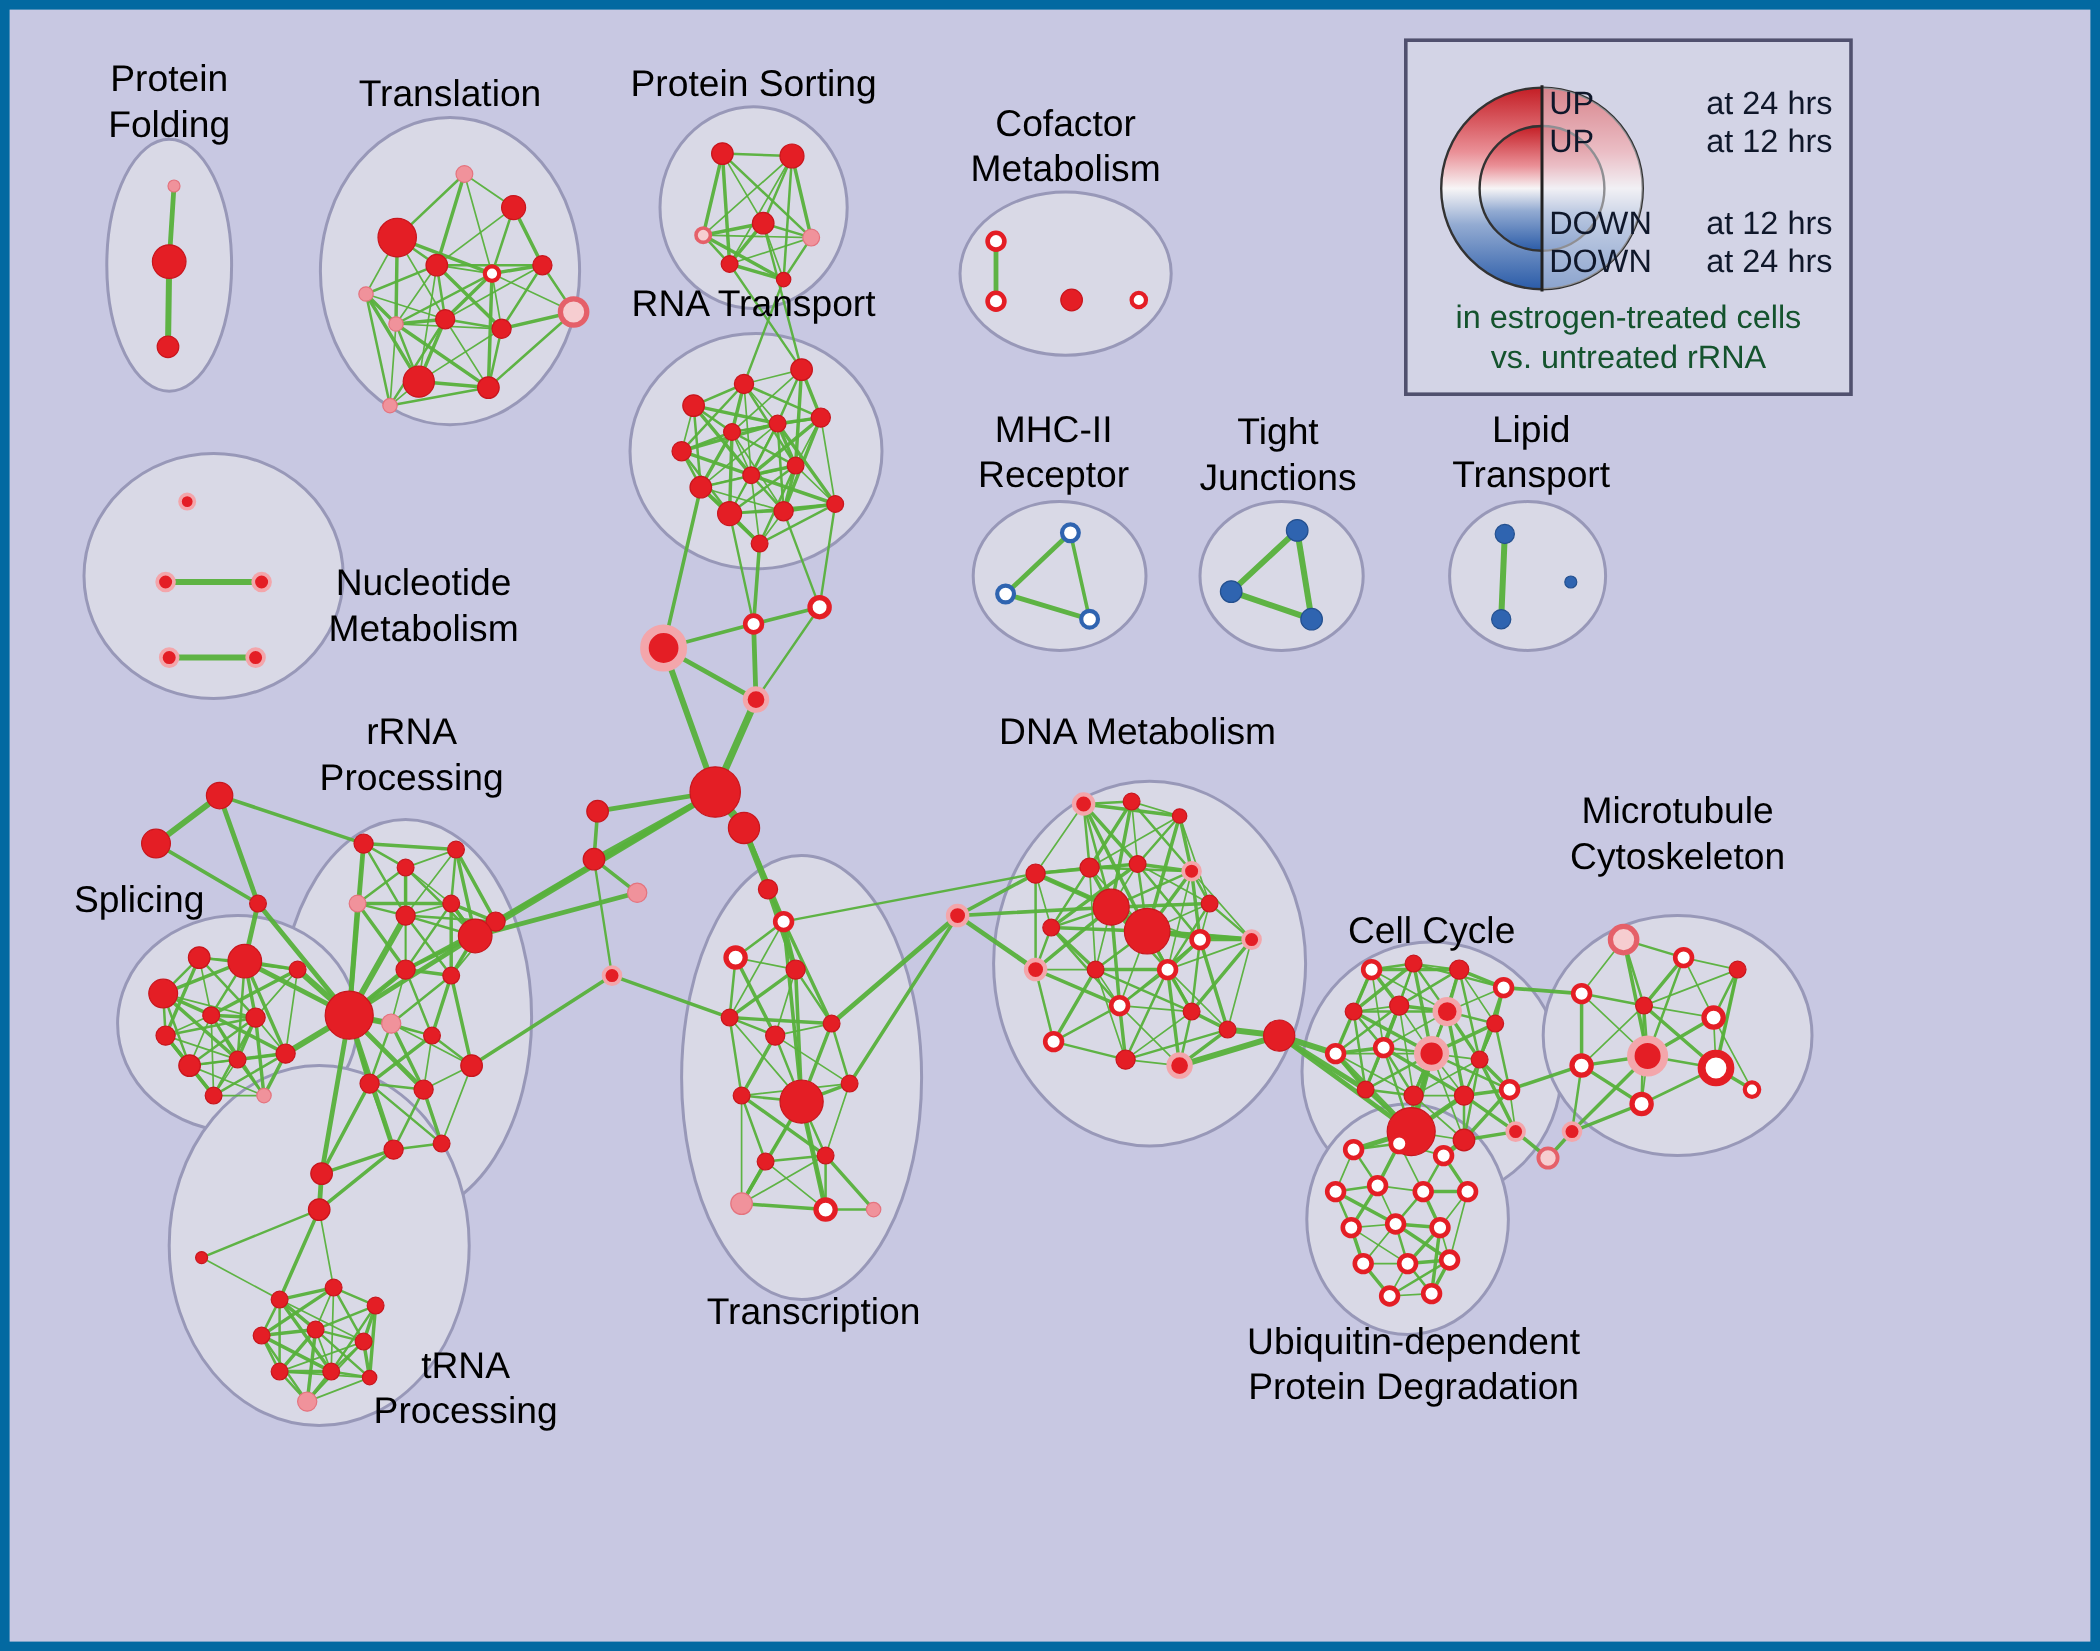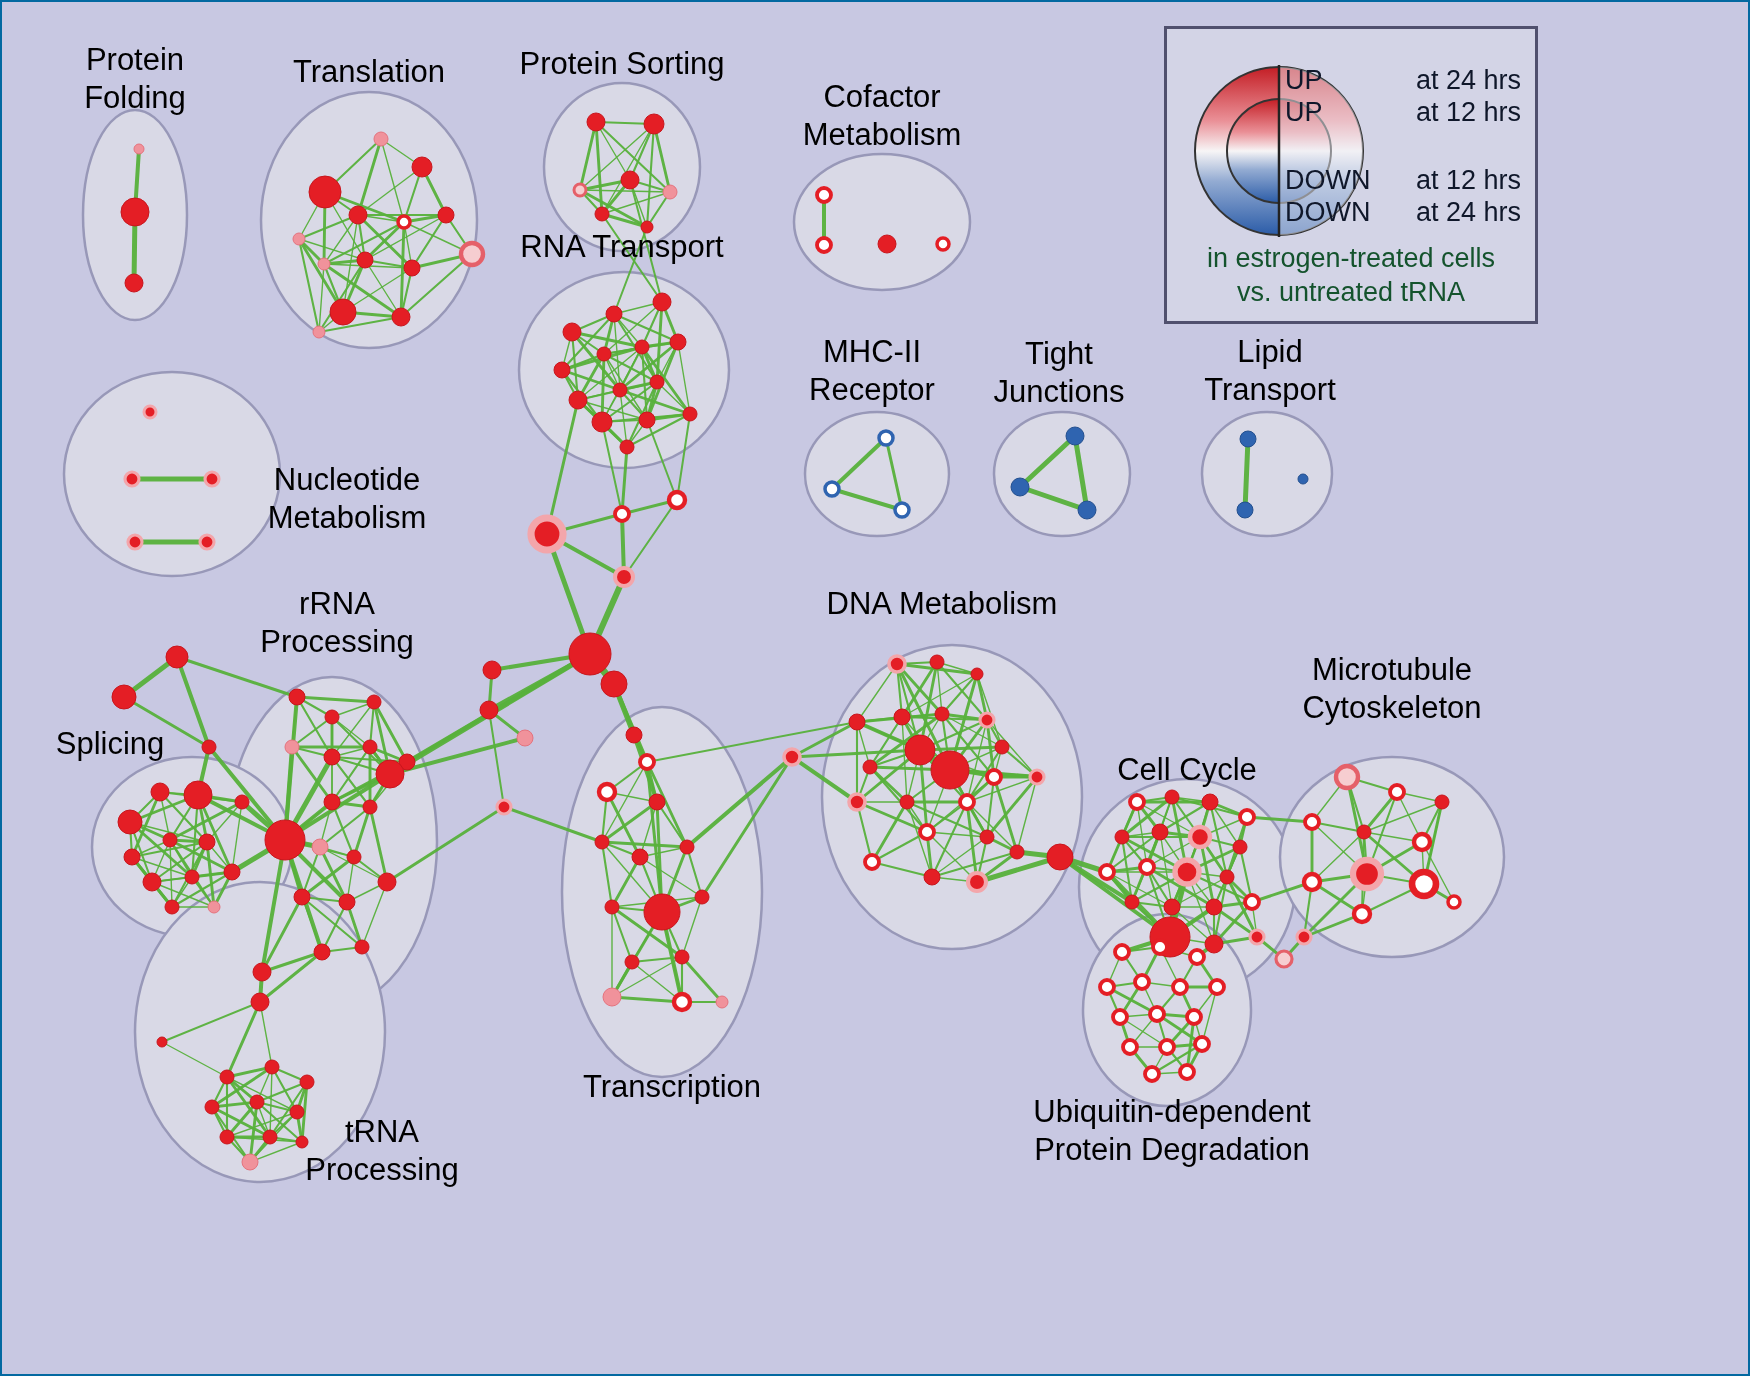--- a/index.html
+++ b/index.html
@@ -1,20 +1,20 @@
 <!DOCTYPE html>
 <html><head>
 <meta charset="utf-8">
 <style>
   html,body{margin:0;padding:0;background:#ffffff;}
   .frame{
     position:relative;
     width:1750px;height:1376px;
     background:#c8c8e2;
-    border:2px solid #0369a1;
+    border:8px solid #0369a1;
     box-sizing:border-box;
     overflow:hidden;
     font-family:"Liberation Sans",sans-serif;
   }
   #net{position:absolute;left:0;top:0;}
   #net text{font-family:"Liberation Sans",sans-serif;}
   .legend{
     position:absolute;left:1162px;top:24px;width:368px;height:292px;
     background:#d3d4e6;border:3px solid #50506e;box-sizing:content-box;
   }
@@ -945,15 +945,15 @@
     </div>
     <div class="lrow lr2">
       <span>DOWN</span>
       <span>at 12 hrs</span>
     </div>
     <div class="lrow lr3">
       <span>DOWN</span>
       <span>at 24 hrs</span>
     </div>
     <div class="lcap cap1">in estrogen-treated cells</div>
-    <div class="lcap cap2">vs. untreated tRNA</div>
+    <div class="lcap cap2">vs. untreated rRNA</div>
   </div>
 </div>
 
 </body></html>

